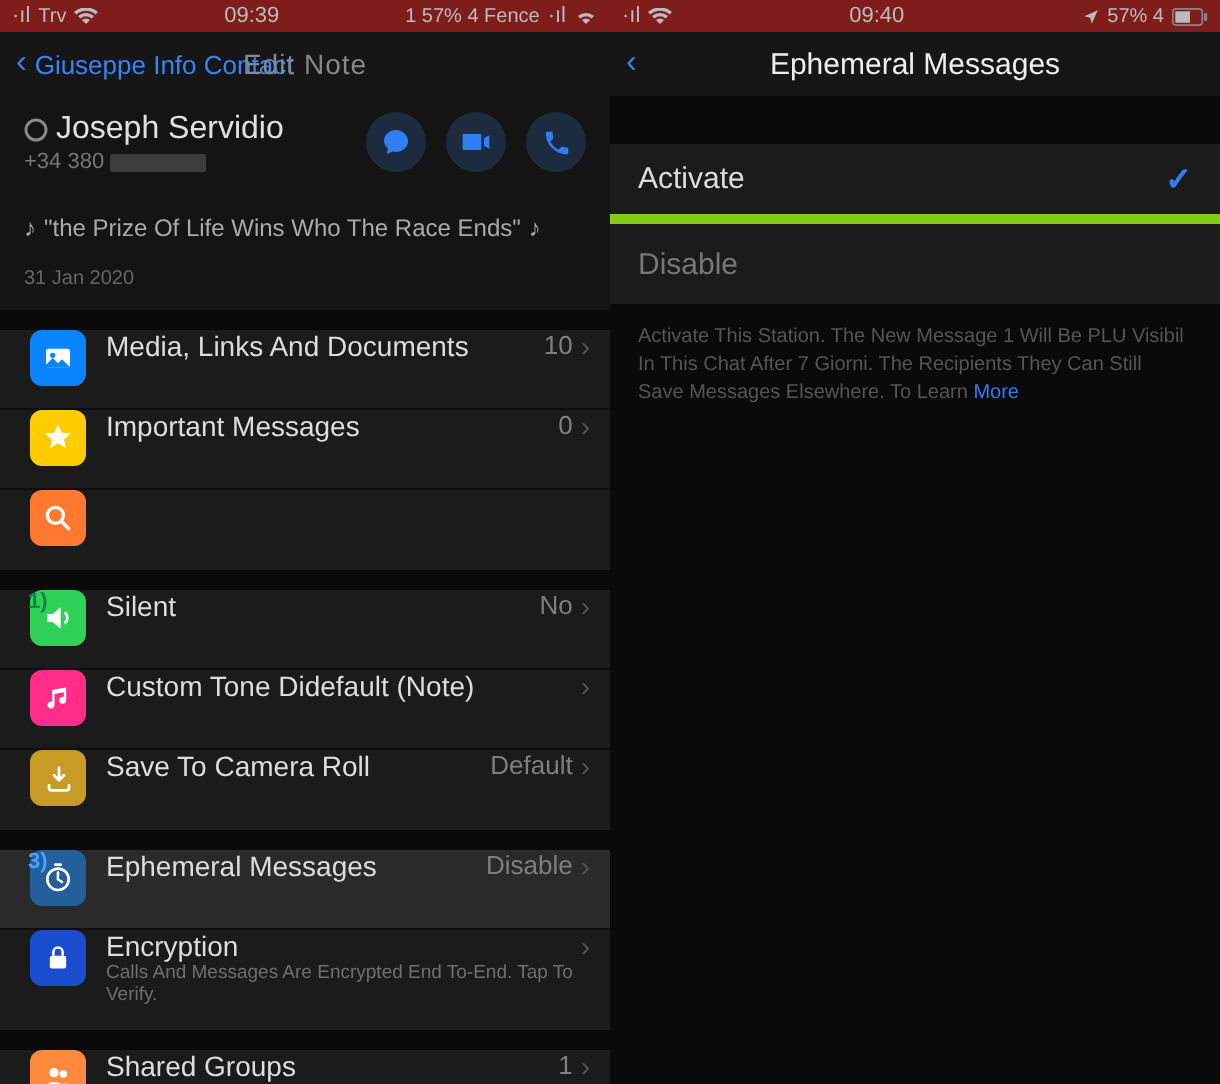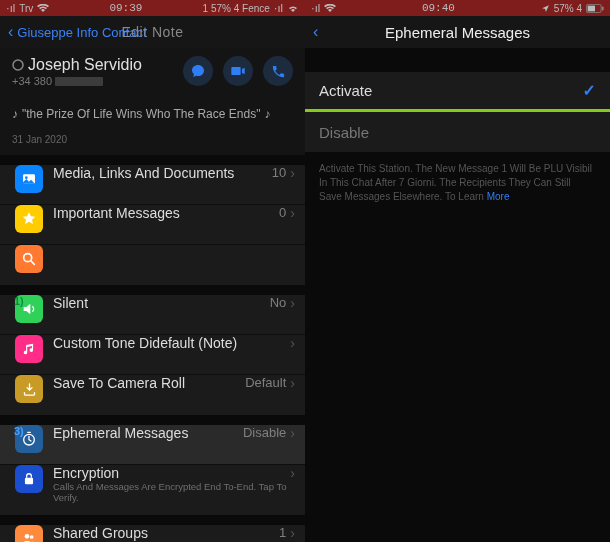--- a/index.html
+++ b/index.html
@@ -2,21 +2,21 @@
 <html><head>
 <meta charset="utf-8">
 <style>
   * { margin: 0; padding: 0; box-sizing: border-box; font-family: -apple-system, BlinkMacSystemFont, "Helvetica Neue", sans-serif; }
   body { background: #000; color: #fff; width: 610px; height: 542px; overflow: hidden; display: flex; }
   .pane { background: #0a0a0a; height: 100%; overflow: hidden; }
   .pane-left { width: 305px; }
   .pane-right { width: 305px; }
   .statusbar { height: 16px; display: flex; justify-content: space-between; align-items: center; font-size: 10px; color: #bbb; padding: 0 6px; background: #7f1d1d; }
   .sb-left, .sb-right { display: flex; align-items: center; gap: 4px; }
-  .sb-center { font-size: 11px; font-family: Liberation Mono, monospace; }
+  .sb-center { font-size: 11px; }
   
   
   .navhdr { height: 32px; background: #161616; display: flex; align-items: center; padding: 0 8px; font-size: 14px; position: relative; }
   .navhdr .back { color: #3a82f7; font-size: 13px; display: flex; align-items: center; gap: 3px; }
   .navhdr .back .chev { font-size: 16px; margin-right: 1px; }
   .navhdr .center-title { position: absolute; left: 50%; transform: translateX(-50%); color: #888; font-size: 14px; letter-spacing: .5px; }
   .navhdr .center-title2 { position: absolute; left: 50%; transform: translateX(-50%); color: #eee; font-size: 15px; }
   
   
   .contact { background: #141414; padding: 8px 12px 10px 12px; display: flex; flex-direction: column; gap: 12px; }
@@ -48,21 +48,21 @@
   .i-orange { background:#ff7a30; }
   .i-green { background:#30d158; }
   .i-pink { background:#ff2d88; }
   .i-gold { background:#c79b25; }
   .i-teal { background:#225f9b; }
   .i-dblue { background:#1a4ecf; }
   .i-lorange{ background:#ff8a3d; }
   
   
   .rgroup { margin-top: 24px; background:#1b1b1b; }
-  .rrow { height: 40px; display:flex; align-items:center; padding:0 14px; font-size:15px; color:#ddd; border-bottom:3px solid #84cc16; justify-content:space-between;}
+  .rrow { height: 40px; display:flex; align-items:center; padding:0 14px; font-size:15px; color:#ddd; border-bottom:5px solid #84cc16; justify-content:space-between;}
   .rrow:last-child{border-bottom:none;}
   .rrow.dim { color:#777;}
   .check { color:#2f7ef6; font-size:16px; font-weight:bold;}
   .rnote { font-size:10px; color:#555; padding:10px 14px; line-height:1.4;}
   .rnote .more{ color:#2f7ef6;}
   
   .speaker{font-size:12px;}
   .wifi{font-size:11px;}
   .loc{font-size:10px;}
   svg{display:block;}

